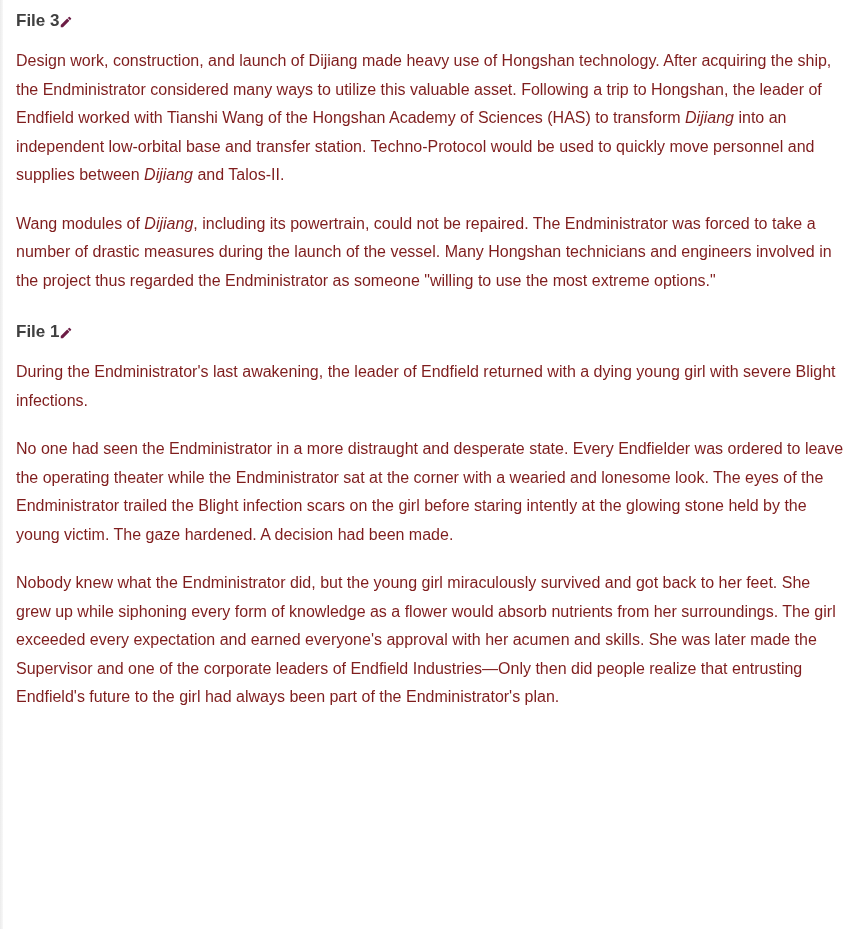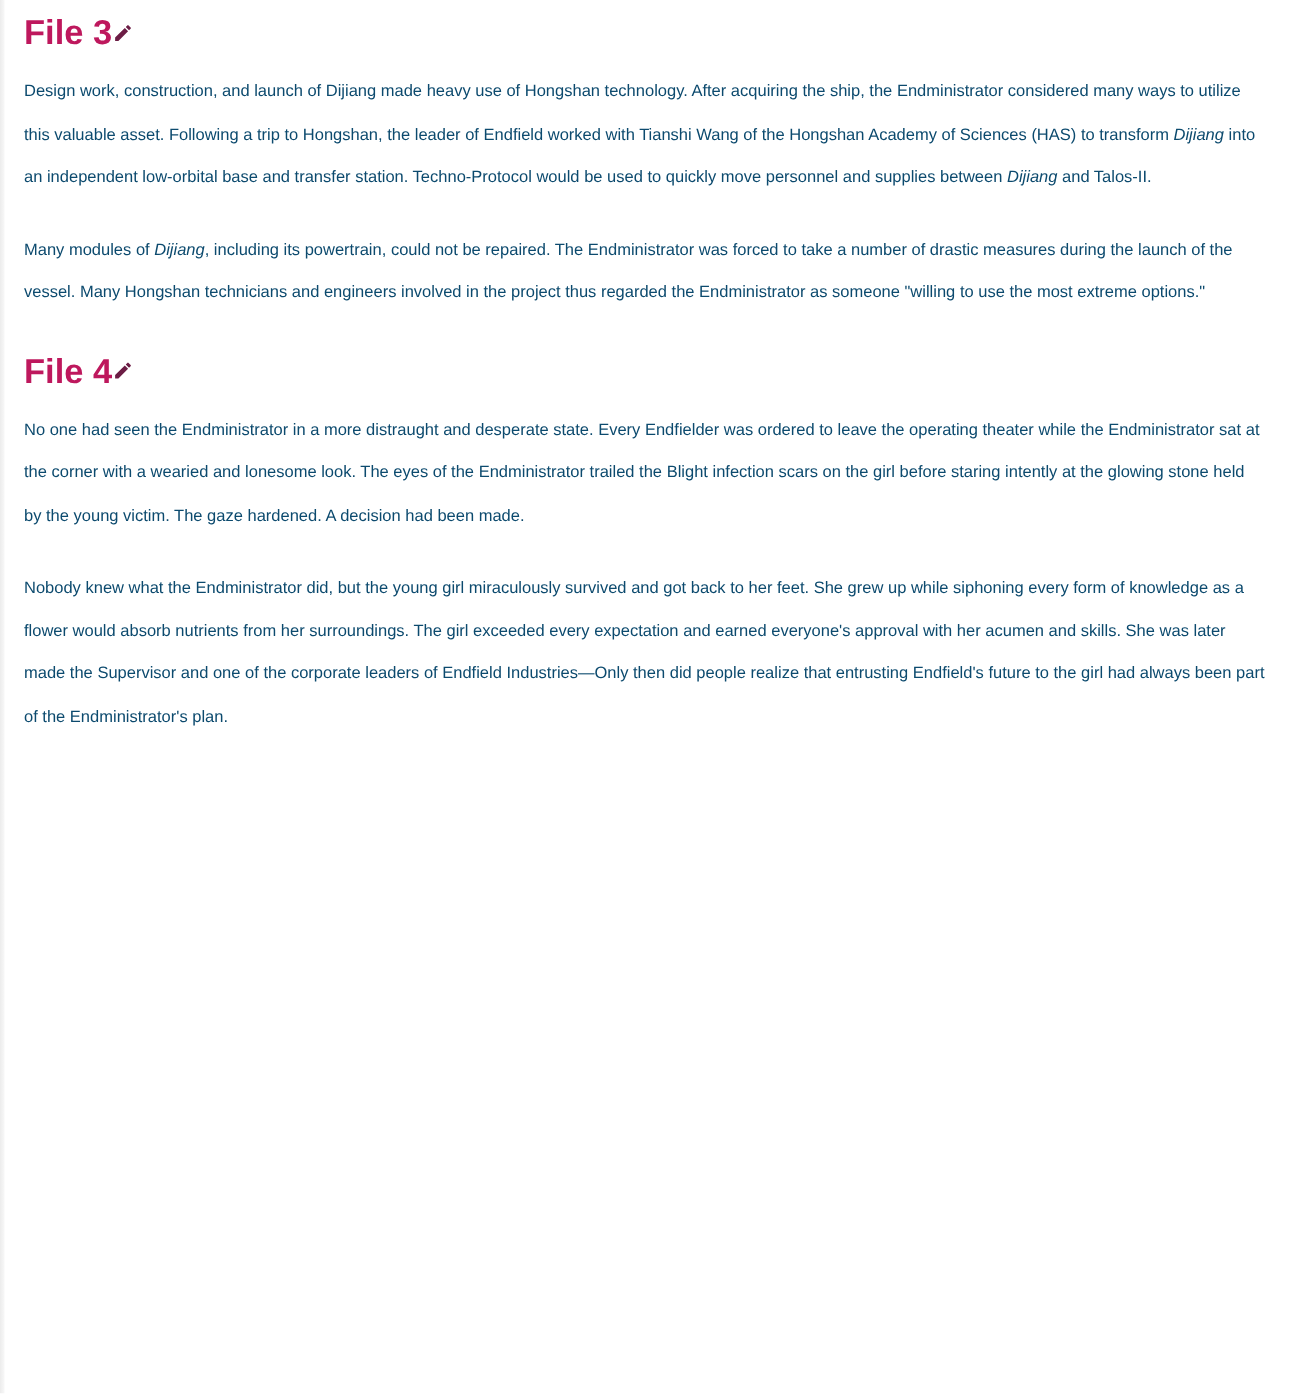--- a/index.html
+++ b/index.html
@@ -18,40 +18,40 @@
   .edge-rail {
     position: absolute;
     left: 0; top: 0; bottom: 0;
     width: 3px;
     background: linear-gradient(to right, #e7e7e7, #f6f6f6);
     opacity: .8;
   }
   section.file-section { margin-top: 0; }
   section.file-section + section.file-section { margin-top: 24px; }
   h3.section-heading {
-    font-size: 23px;
+    font-size: 17px;
     font-weight: 700;
-    color: #be185d;
+    color: #404040;
     line-height: 26px;
     margin: 0 0 13px 0;
     display: flex;
     align-items: center;
   }
   a.edit-link {
     display: inline-flex;
     align-items: center;
     cursor: pointer;
     text-decoration: none;
     margin-top: 1px;
   }
   a.edit-link svg { display: block; }
   p.body-paragraph {
-    font-size: 11px;
+    font-size: 16px;
     line-height: 28.5px;
-    color: #0c4a6e;
+    color: #7f1d1d;
     margin: 0 0 20px 0;
     max-width: 828px;
   }
   p.body-paragraph em { font-style: italic; }
 </style>
 </head>
 <body>
 
 <div class="page">
   <div class="edge-rail"></div>
@@ -59,28 +59,29 @@
       <section class="file-section">
         <h3 class="section-heading">
           <span>File 3</span>
           <a class="edit-link">
             <svg width="14" height="14" viewBox="0 0 24 24" fill="#6c1d45">
               <path d="M3 17.25V21h3.75L17.81 9.94l-3.75-3.75L3 17.25zM20.71 7.04a1 1 0 0 0 0-1.41l-2.34-2.34a1 1 0 0 0-1.41 0l-1.83 1.83 3.75 3.75 1.83-1.83z"></path>
             </svg>
           </a>
         </h3>
         <p class="body-paragraph"><span>Design work, construction, and launch of Dijiang made heavy use of Hongshan technology. After acquiring the ship, the Endministrator considered many ways to utilize this valuable asset. Following a trip to Hongshan, the leader of Endfield worked with Tianshi Wang of the Hongshan Academy of Sciences (HAS) to transform </span><em>Dijiang</em><span> into an independent low-orbital base and transfer station. Techno-Protocol would be used to quickly move personnel and supplies between </span><em>Dijiang</em><span> and Talos-II.</span></p>
-        <p class="body-paragraph"><span>Many modules of </span><em>Dijiang</em><span>, including its powertrain, could not be repaired. The Endministrator was forced to take a number of drastic measures during the launch of the vessel. Many Hongshan technicians and engineers involved in the project thus regarded the Endministrator as someone "willing to use the most extreme options."</span></p>
+        <p class="body-paragraph"><span>Wang modules of </span><em>Dijiang</em><span>, including its powertrain, could not be repaired. The Endministrator was forced to take a number of drastic measures during the launch of the vessel. Many Hongshan technicians and engineers involved in the project thus regarded the Endministrator as someone "willing to use the most extreme options."</span></p>
       </section>
       <section class="file-section">
         <h3 class="section-heading">
-          <span>File 4</span>
+          <span>File 1</span>
           <a class="edit-link">
             <svg width="14" height="14" viewBox="0 0 24 24" fill="#6c1d45">
               <path d="M3 17.25V21h3.75L17.81 9.94l-3.75-3.75L3 17.25zM20.71 7.04a1 1 0 0 0 0-1.41l-2.34-2.34a1 1 0 0 0-1.41 0l-1.83 1.83 3.75 3.75 1.83-1.83z"></path>
             </svg>
           </a>
         </h3>
+        <p class="body-paragraph"><span>During the Endministrator's last awakening, the leader of Endfield returned with a dying young girl with severe Blight infections.</span></p>
         <p class="body-paragraph"><span>No one had seen the Endministrator in a more distraught and desperate state. Every Endfielder was ordered to leave the operating theater while the Endministrator sat at the corner with a wearied and lonesome look. The eyes of the Endministrator trailed the Blight infection scars on the girl before staring intently at the glowing stone held by the young victim. The gaze hardened. A decision had been made.</span></p>
         <p class="body-paragraph"><span>Nobody knew what the Endministrator did, but the young girl miraculously survived and got back to her feet. She grew up while siphoning every form of knowledge as a flower would absorb nutrients from her surroundings. The girl exceeded every expectation and earned everyone's approval with her acumen and skills. She was later made the Supervisor and one of the corporate leaders of Endfield Industries—Only then did people realize that entrusting Endfield's future to the girl had always been part of the Endministrator's plan.</span></p>
       </section>
     </div>
 </div>
 
 </body></html>

